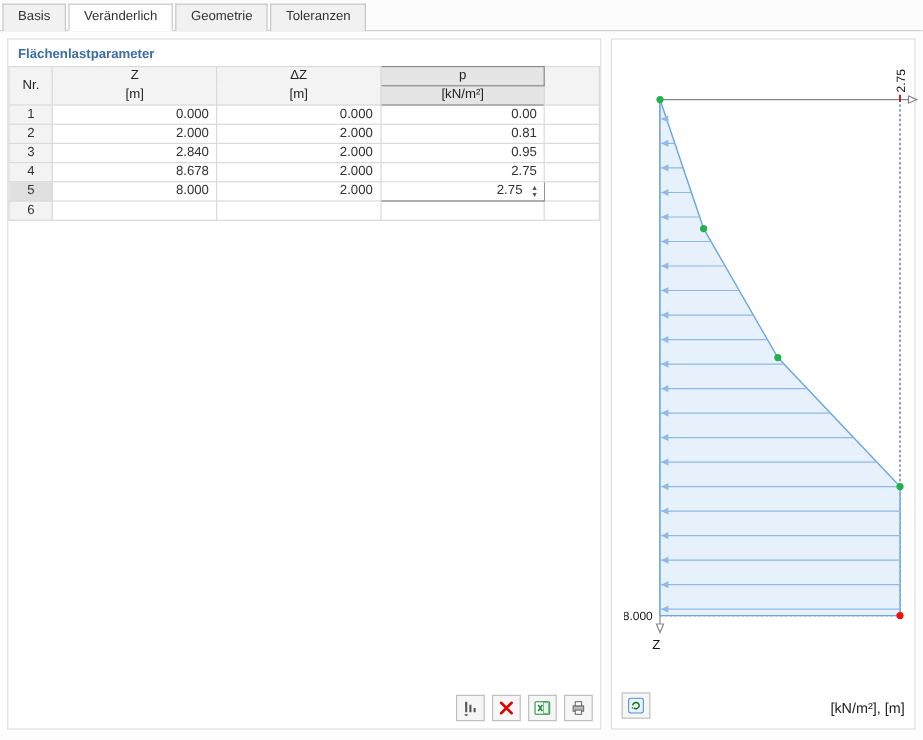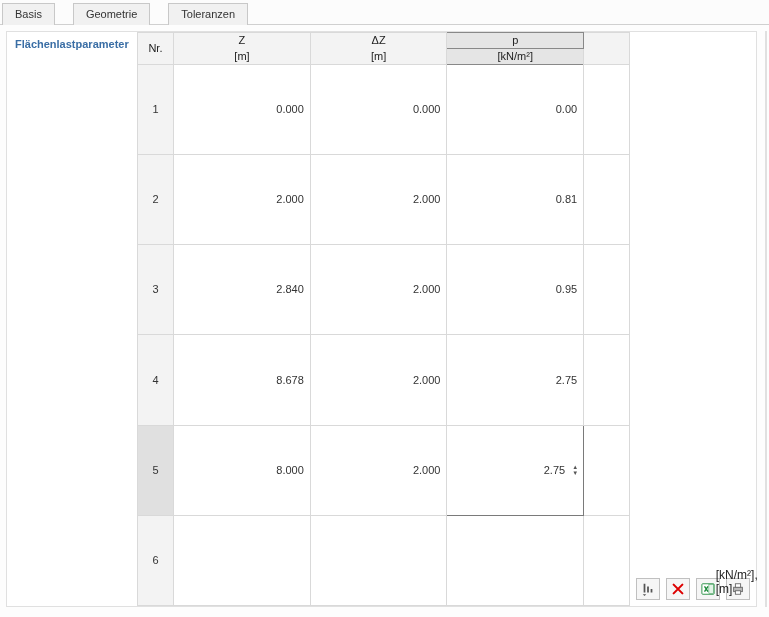--- a/index.html
+++ b/index.html
@@ -12,21 +12,21 @@
     width: 769px;
     height: 617px;
     overflow: hidden;
     position: relative;
   }
   .tabbar {
     display: flex;
     background: #fcfcfc;
     border-bottom: 1px solid #d0d0d0;
     padding: 2px 2px 0 2px;
-    gap: 16px;
+    gap: 0;
   }
   .tab {
     padding: 4px 12px 5px 12px;
     border: 1px solid #c8c8c8;
     border-bottom: none;
     background: #f1f1f1;
     margin-right: 2px;
     cursor: pointer;
     position: relative;
     top: 1px;
@@ -41,21 +41,21 @@
     display: flex;
     padding: 6px;
     gap: 8px;
   }
   .left-panel {
     flex: 0 0 470px;
     border: 1px solid #e0e0e0;
     background: #ffffff;
     height: 576px;
     display: flex;
-    flex-direction: row;
+    flex-direction: column;
   }
   .right-panel {
     flex: 1;
     border: 1px solid #e0e0e0;
     background: #ffffff;
     height: 576px;
     position: relative;
   }
   .panel-title {
     color: #3a6ea5;
@@ -119,20 +119,21 @@
 
   .chart-area { position:absolute; inset:10px 10px 40px 10px; }
   .axis-unit { position:absolute; right:8px; bottom:10px; font-size:12px; color:#222;}
   .right-toolbar { position:absolute; left:8px; bottom:8px; }
 </style>
 </head>
 <body>
 
 <div class="tabbar">
   <div class="tab">Basis</div>
+  <div class="tab active">Veränderlich</div>
   <div class="tab">Geometrie</div>
   <div class="tab">Toleranzen</div>
 </div>
 
 <div class="container">
   <div class="left-panel">
     <div class="panel-title">Flächenlastparameter</div>
 
     <table class="data">
       <thead>

